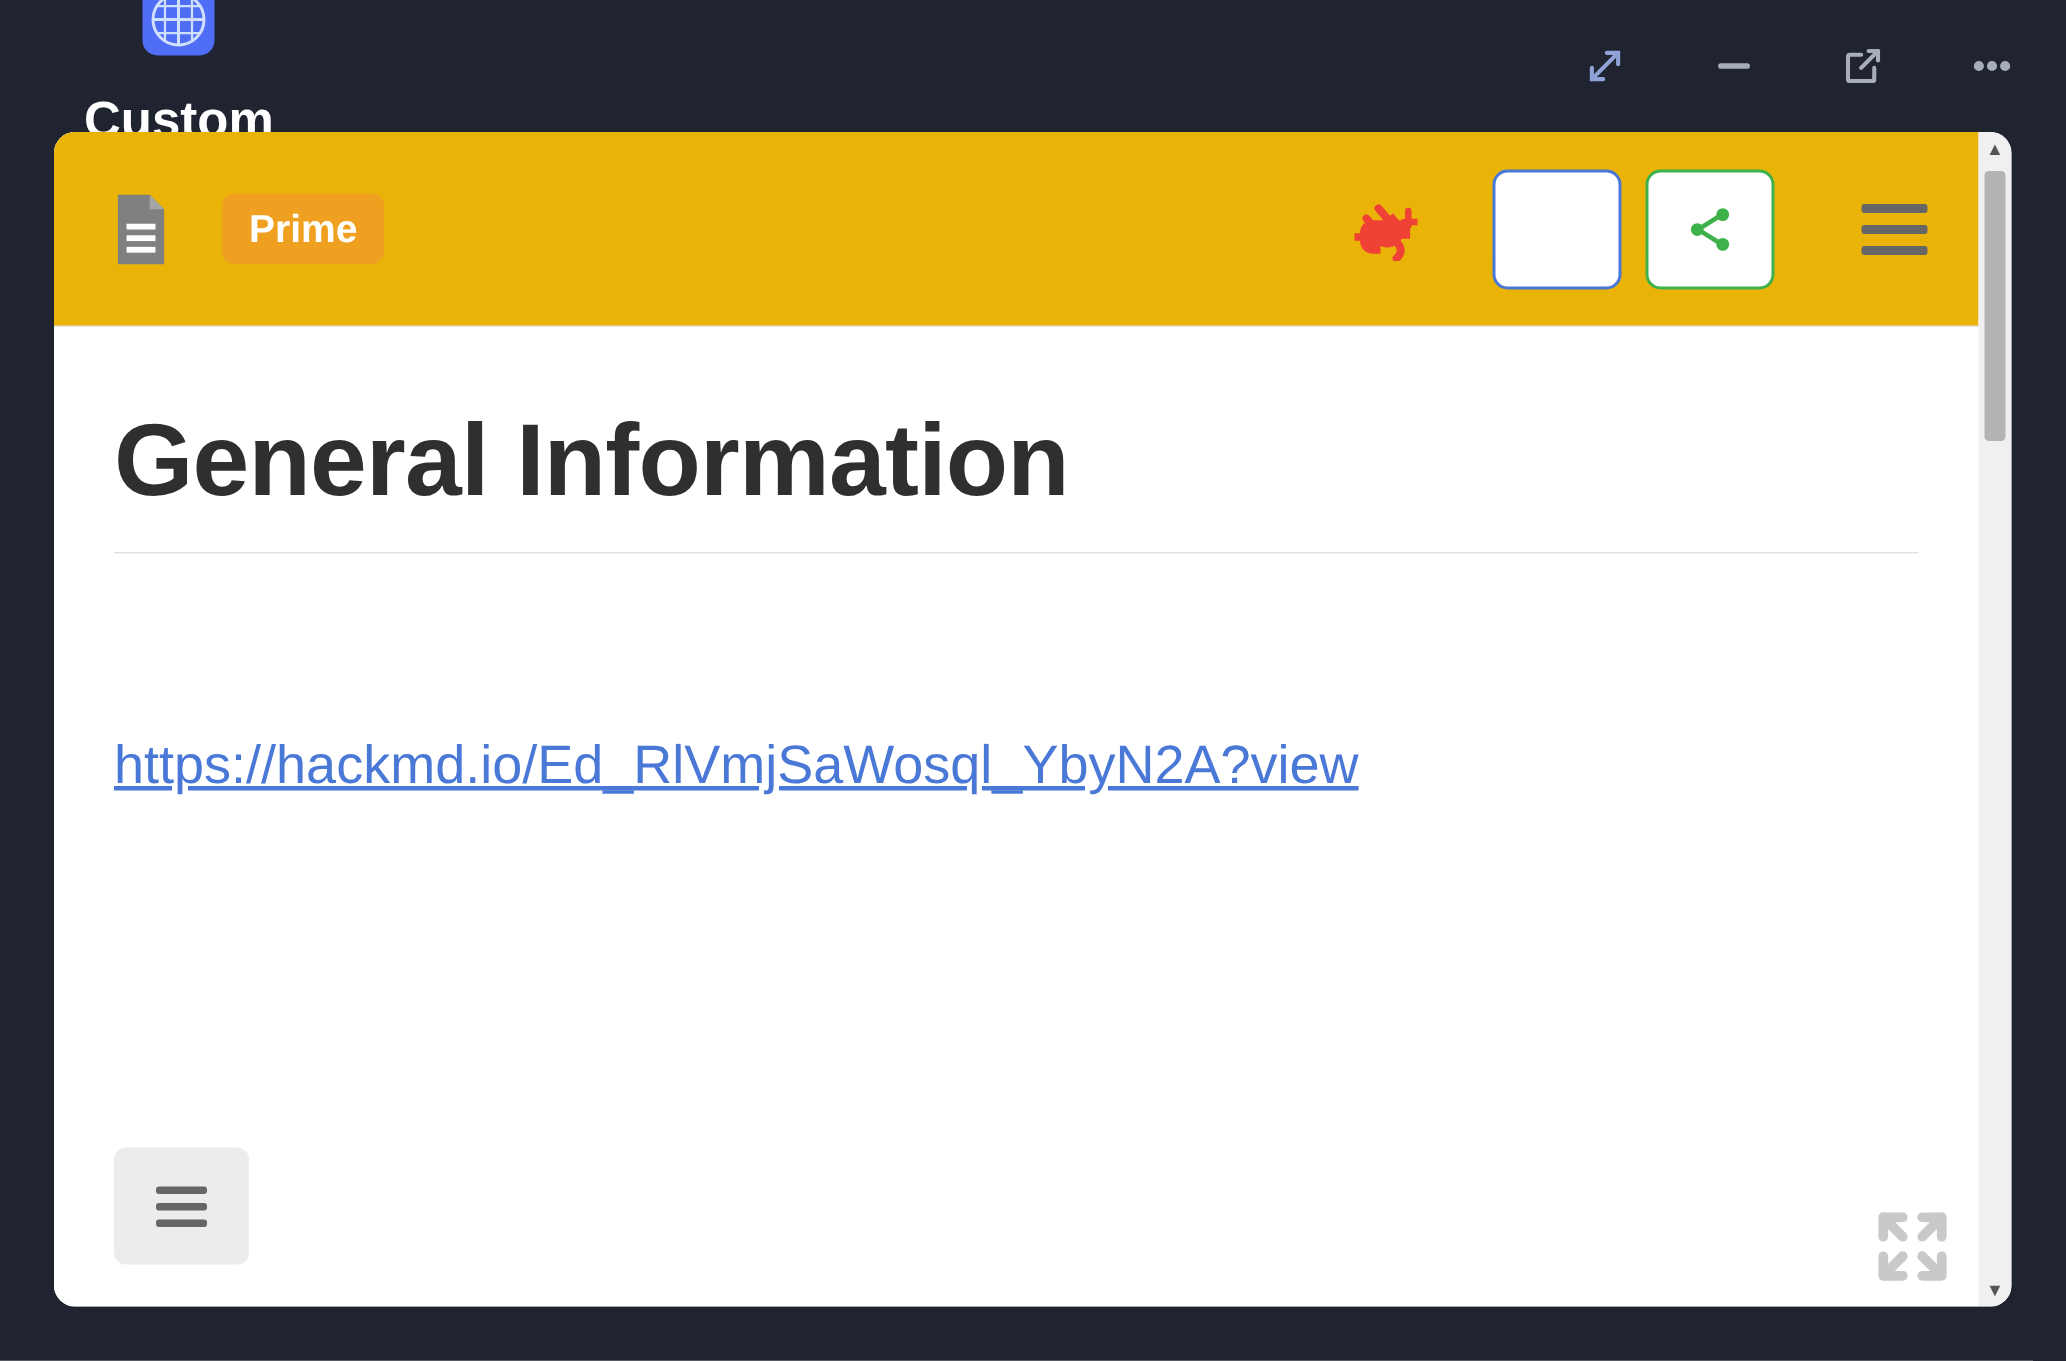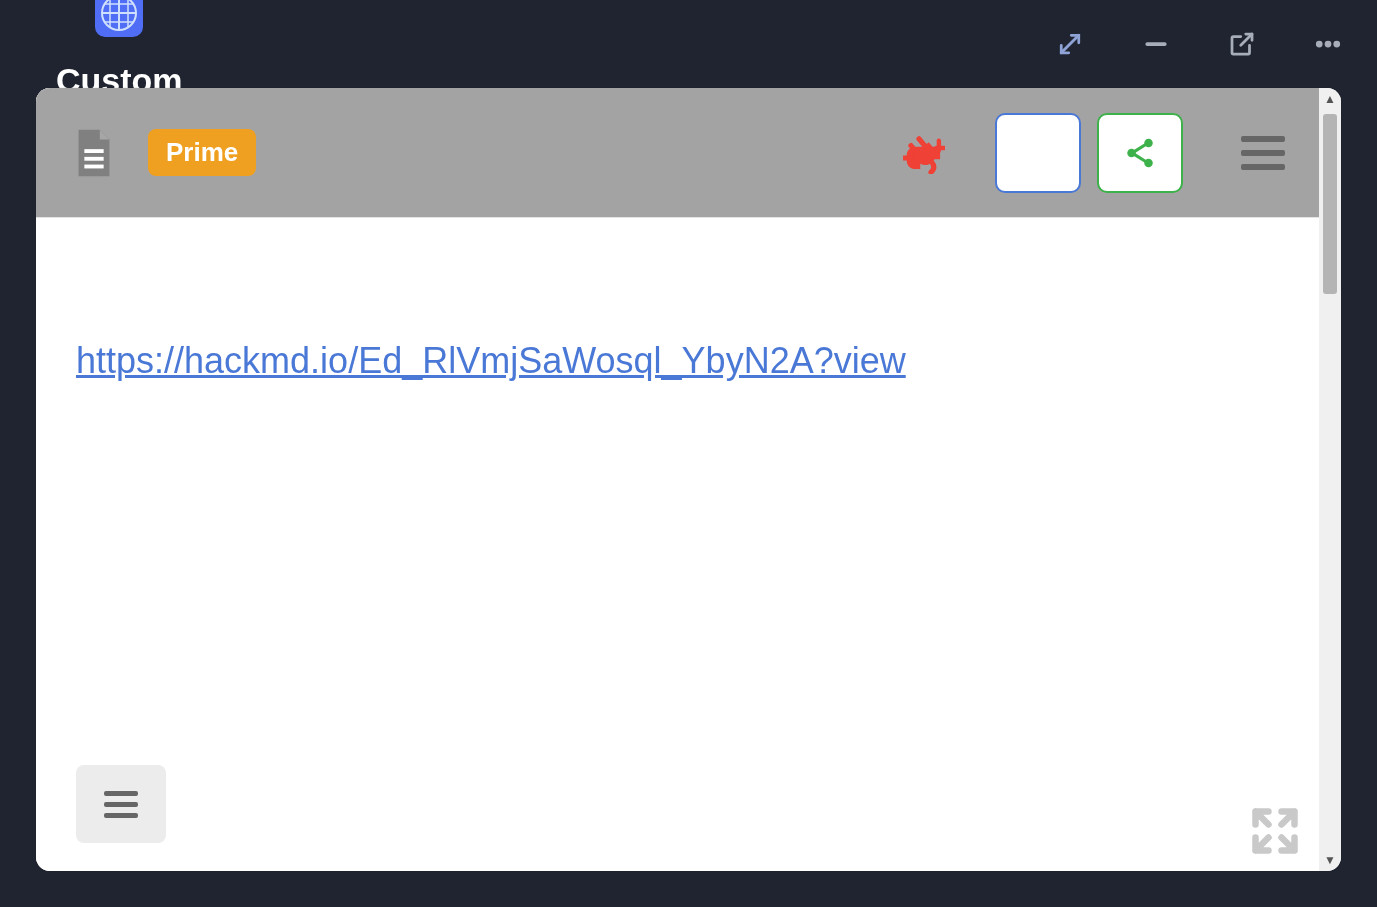--- a/index.html
+++ b/index.html
@@ -90,21 +90,21 @@
   .page {
     flex: 1;
     display: flex;
     flex-direction: column;
     background: #fff;
   }
 
   
   .doc-header {
     height: 130px;
-    background: #a3a3a3;
+    background: #eab308;
     border-bottom: 1px solid #e4e4e4;
     display: flex;
     align-items: center;
     padding: 0 34px;
     gap: 30px;
   }
   .doc-icon {
     width: 48px; height: 54px;
     color: #777;
   }
@@ -286,20 +286,21 @@
         </div>
 
         <div class="hamburger-btn">
           <span></span>
           <span></span>
           <span></span>
         </div>
       </div>
 
       <div class="doc-body">
+        <h1 class="doc-h1">General Information</h1>
 
 
         <p class="doc-para">
           <br>
           <a class="doc-link" href="#">https://hackmd.io/Ed_RlVmjSaWosql_YbyN2A?view</a>
         </p>
 
         <div class="float-menu">
           <span></span>
           <span></span>

